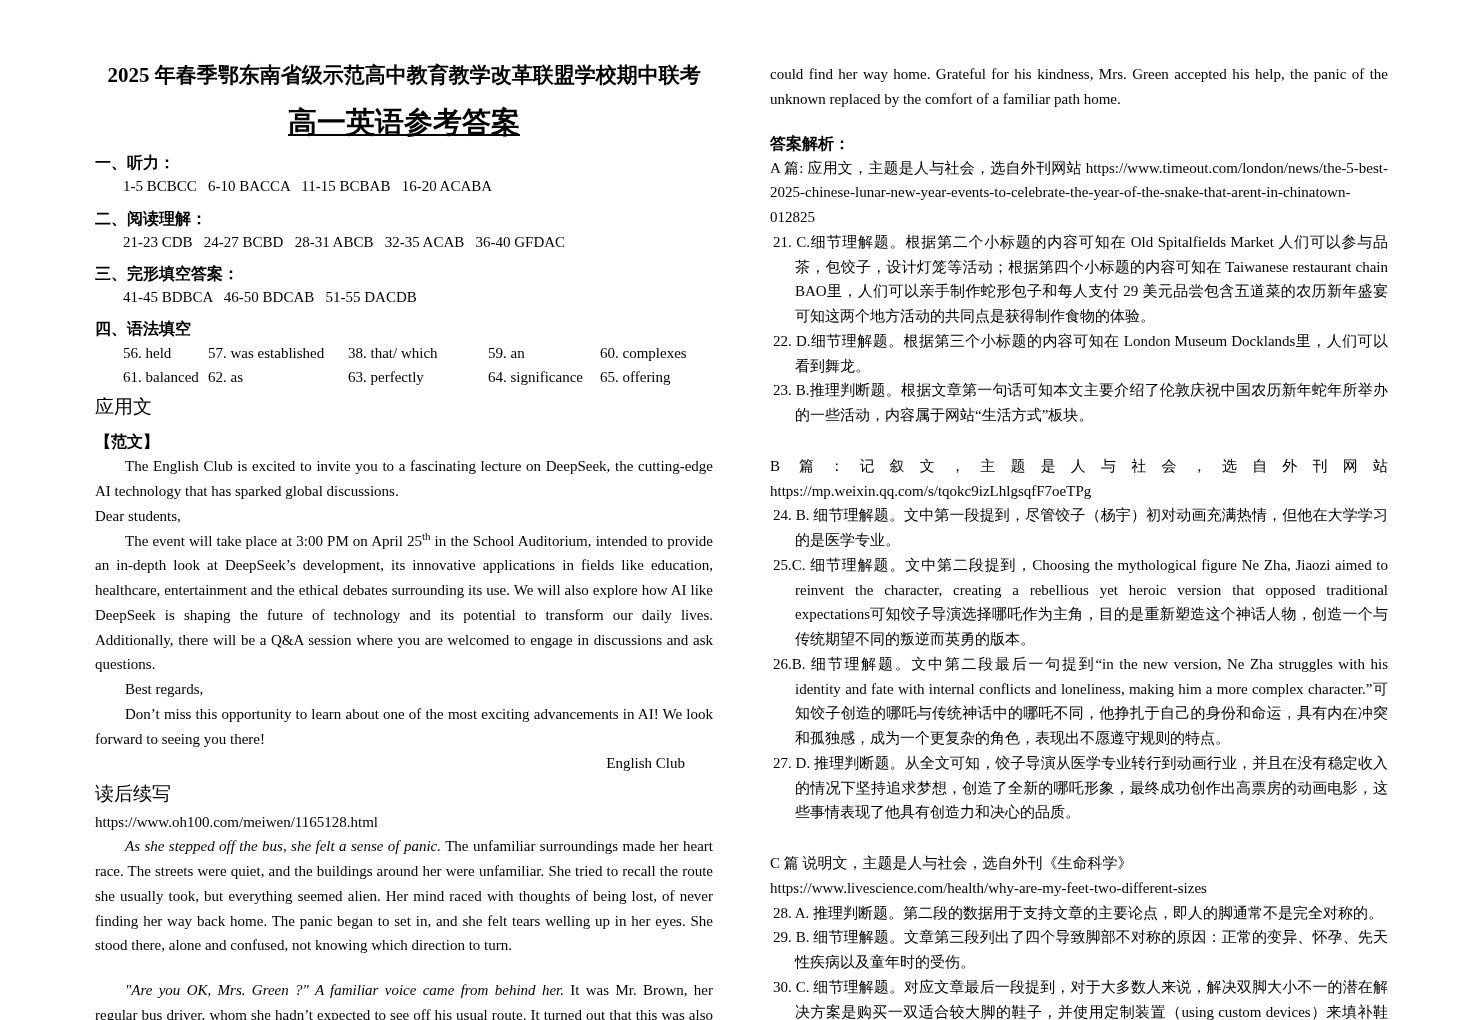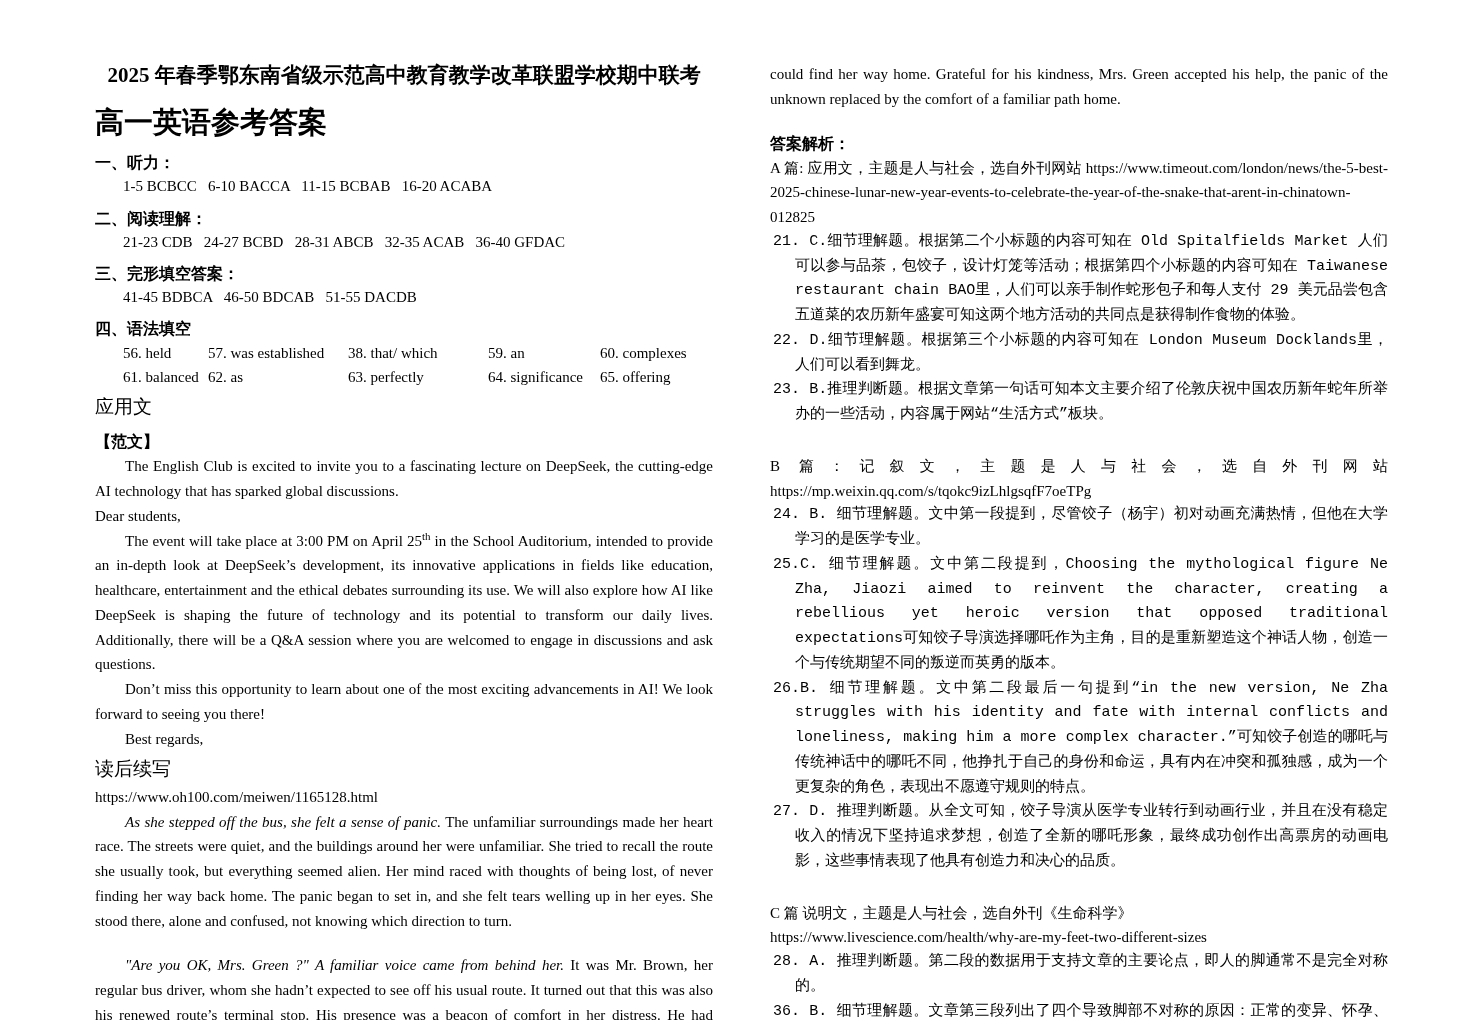--- a/index.html
+++ b/index.html
@@ -21,21 +21,23 @@
   
   .title {
     font-size: 21px;
     font-weight: 700;
     text-align: center;
     line-height: 1.3;
   }
   .subtitle {
     font-size: 29px;
     font-weight: 700;
+    text-align: center;
     margin: 14px 0 4px;
+    text-decoration: underline;
   }
 
   
   .sec-label {
     font-size: 16px;
     font-weight: 700;
     line-height: 1.5;
     margin-top: 8px;
   }
   .ans-line {
@@ -76,21 +78,20 @@
   .mt2 { margin-top: 20px; }
 
   
   .analysis-label { margin-top: 20px; }
   .intro { overflow-wrap: anywhere; }
   .intro-gap { margin-top: 26px; }
   .item {
     padding-left: 25px;
     text-indent: -22px;
     overflow-wrap: anywhere;
-    font-family: Liberation Mono, monospace;
   }
   em { font-style: italic; }
   sup { font-size: 11px; vertical-align: super; line-height: 0; }
 </style>
 </head>
 <body>
 
 <div class="page">
 
   <section class="col">
@@ -122,22 +123,23 @@
       <span>64. significance</span>
       <span>65. offering</span>
     </div>
 
     <div class="plain-label">应用文</div>
     <div class="sec-label">【范文】</div>
 
     <p class="para indent">The English Club is excited to invite you to a fascinating lecture on DeepSeek, the cutting-edge AI technology that has sparked global discussions.</p>
     <p class="para">Dear students,</p>
     <p class="para indent"><span>The event will take place at 3:00 PM on April 25</span><sup>th</sup><span> in the School Auditorium, intended to provide an in-depth look at DeepSeek’s development, its innovative applications in fields like education, healthcare, entertainment and the ethical debates surrounding its use. We will also explore how AI like DeepSeek is shaping the future of technology and its potential to transform our daily lives. Additionally, there will be a Q&amp;A session where you are welcomed to engage in discussions and ask questions.</span></p>
+    <p class="para indent">Best regards,</p>
     <p class="para indent">Don’t miss this opportunity to learn about one of the most exciting advancements in AI! We look forward to seeing you there!</p>
-    <p class="para indent">Best regards,</p>
+    <p class="para signature">English Club</p>
 
     <div class="plain-label">读后续写</div>
     <div class="url-line">https://www.oh100.com/meiwen/1165128.html</div>
 
     <p class="para indent"><em>As she stepped off the bus, she felt a sense of panic.</em><span> The unfamiliar surroundings made her heart race. The streets were quiet, and the buildings around her were unfamiliar. She tried to recall the route she usually took, but everything seemed alien. Her mind raced with thoughts of being lost, of never finding her way back home. The panic began to set in, and she felt tears welling up in her eyes. She stood there, alone and confused, not knowing which direction to turn.</span></p>
     <p class="para indent mt2"><em>"Are you OK, Mrs. Green ?" A familiar voice came from behind her.</em><span> It was Mr. Brown, her regular bus driver, whom she hadn’t expected to see off his usual route. It turned out that this was also his renewed route’s terminal stop. His presence was a beacon of comfort in her distress. He had noticed her confusion from a distance and approached her with a reassuring smile, offering to drive her back to a familiar street where she</span></p>
 
   </section>
 
   <section class="col">
@@ -153,18 +155,18 @@
 
     <p class="para intro intro-gap">B 篇：记叙文，主题是人与社会，选自外刊网站 https://mp.weixin.qq.com/s/tqokc9izLhlgsqfF7oeTPg</p>
     <p class="para item">24. B. 细节理解题。文中第一段提到，尽管饺子（杨宇）初对动画充满热情，但他在大学学习的是医学专业。</p>
     <p class="para item">25.C. 细节理解题。文中第二段提到，Choosing the mythological figure Ne Zha, Jiaozi aimed to reinvent the character, creating a rebellious yet heroic version that opposed traditional expectations可知饺子导演选择哪吒作为主角，目的是重新塑造这个神话人物，创造一个与传统期望不同的叛逆而英勇的版本。</p>
     <p class="para item">26.B. 细节理解题。文中第二段最后一句提到“in the new version, Ne Zha struggles with his identity and fate with internal conflicts and loneliness, making him a more complex character.”可知饺子创造的哪吒与传统神话中的哪吒不同，他挣扎于自己的身份和命运，具有内在冲突和孤独感，成为一个更复杂的角色，表现出不愿遵守规则的特点。</p>
     <p class="para item">27. D. 推理判断题。从全文可知，饺子导演从医学专业转行到动画行业，并且在没有稳定收入的情况下坚持追求梦想，创造了全新的哪吒形象，最终成功创作出高票房的动画电影，这些事情表现了他具有创造力和决心的品质。</p>
 
     <p class="para intro intro-gap">C 篇 说明文，主题是人与社会，选自外刊《生命科学》</p>
     <p class="para url-line">https://www.livescience.com/health/why-are-my-feet-two-different-sizes</p>
     <p class="para item">28. A. 推理判断题。第二段的数据用于支持文章的主要论点，即人的脚通常不是完全对称的。</p>
-    <p class="para item">36. B. 细节理解题。文章第三段列出了四个导致脚部不对称的原因：正常的变异、怀孕、先天性疾病以及童年时的受伤。</p>
+    <p class="para item">29. B. 细节理解题。文章第三段列出了四个导致脚部不对称的原因：正常的变异、怀孕、先天性疾病以及童年时的受伤。</p>
     <p class="para item">30. C. 细节理解题。对应文章最后一段提到，对于大多数人来说，解决双脚大小不一的潜在解决方案是购买一双适合较大脚的鞋子，并使用定制装置（using custom devices）来填补鞋子的空隙。</p>
 
   </section>
 
 </div>
 
 </body></html>

